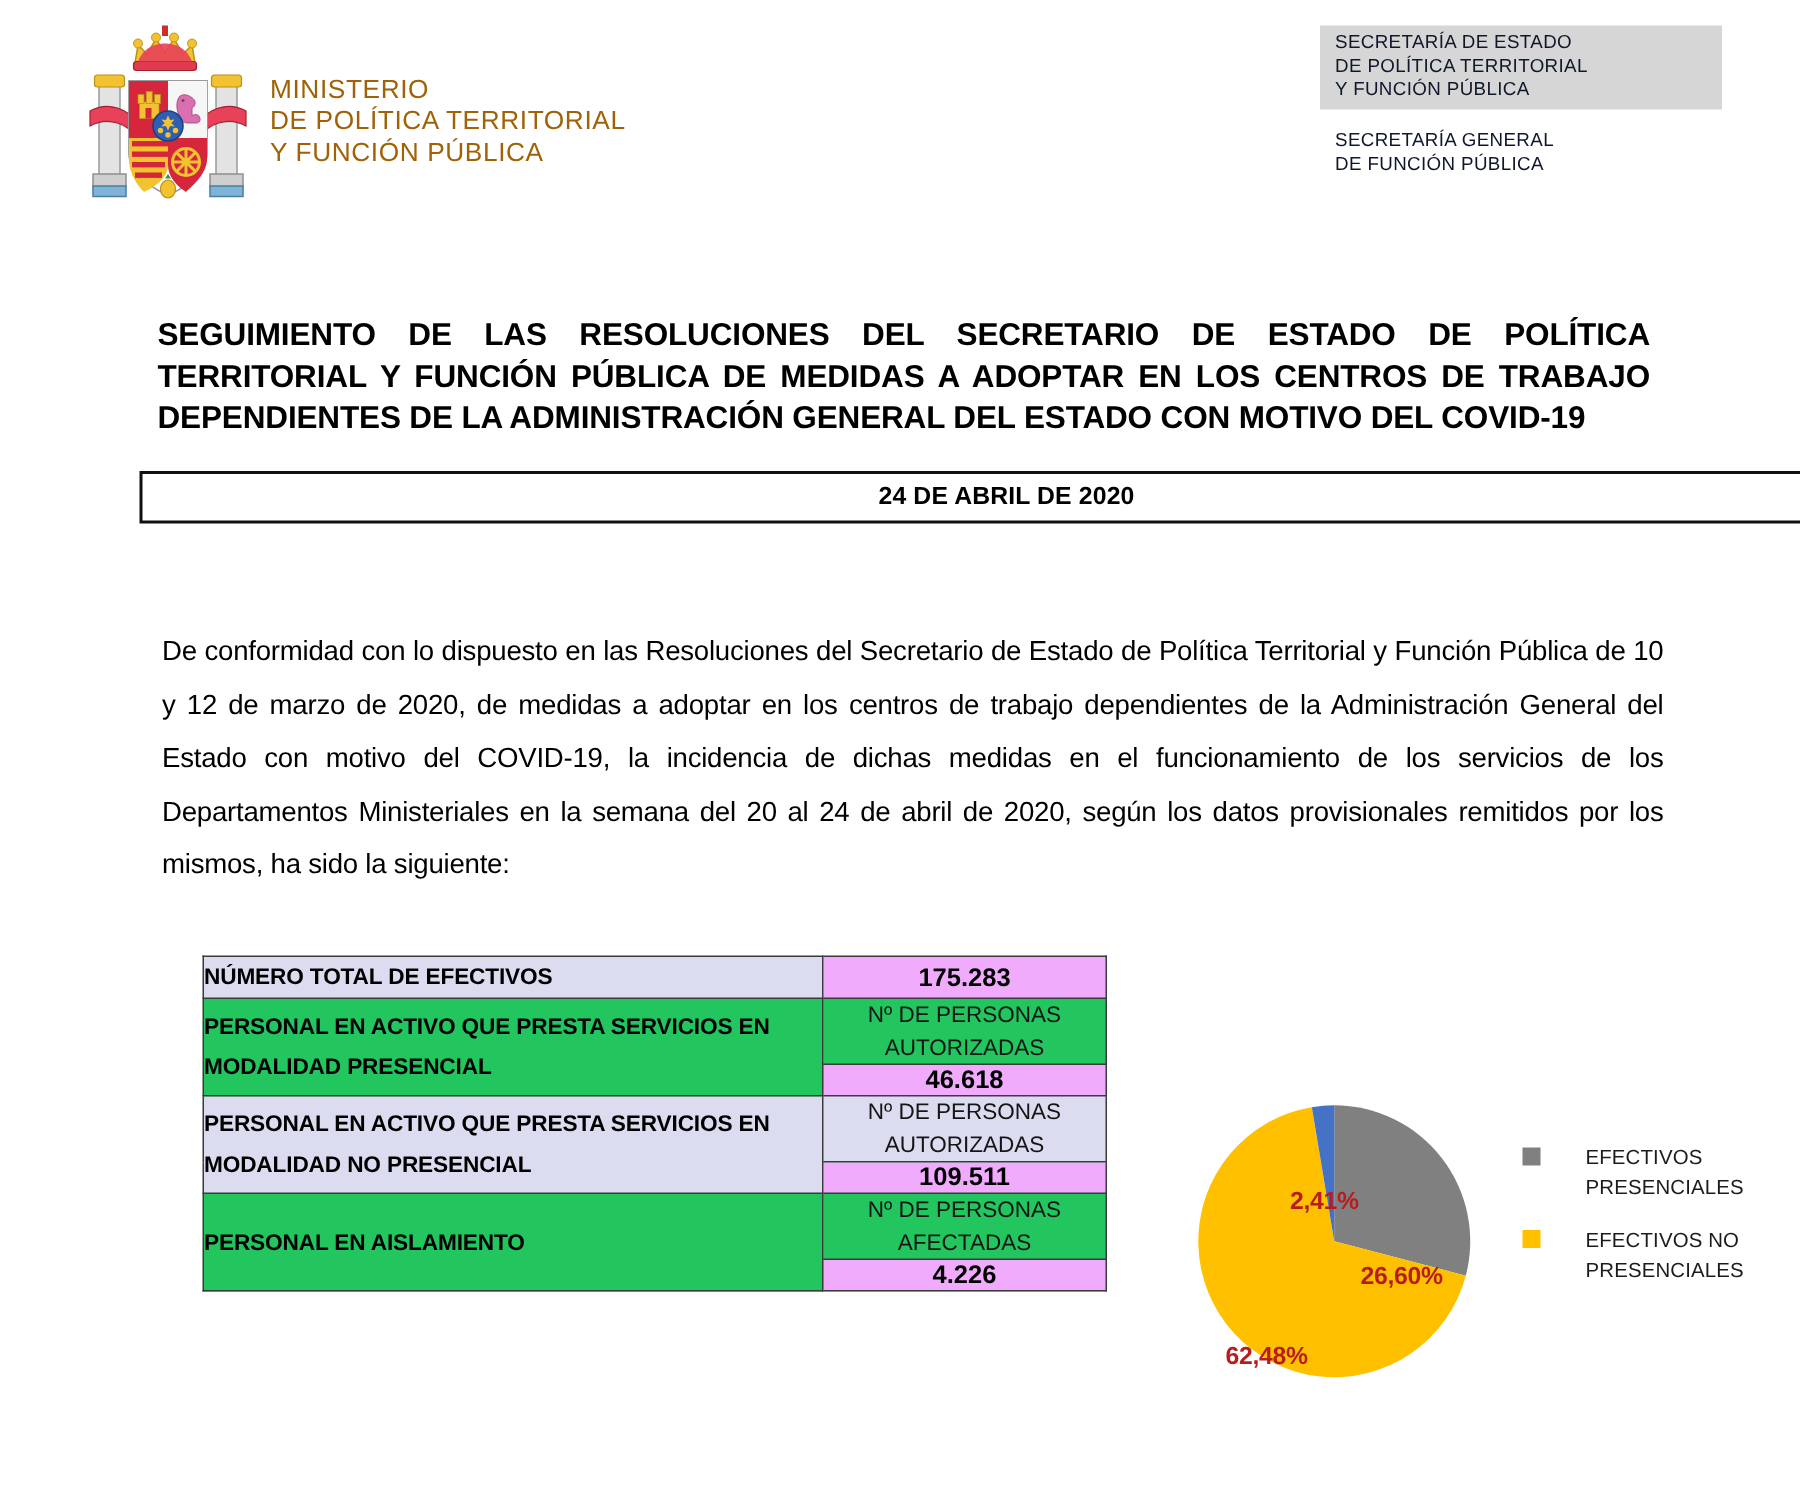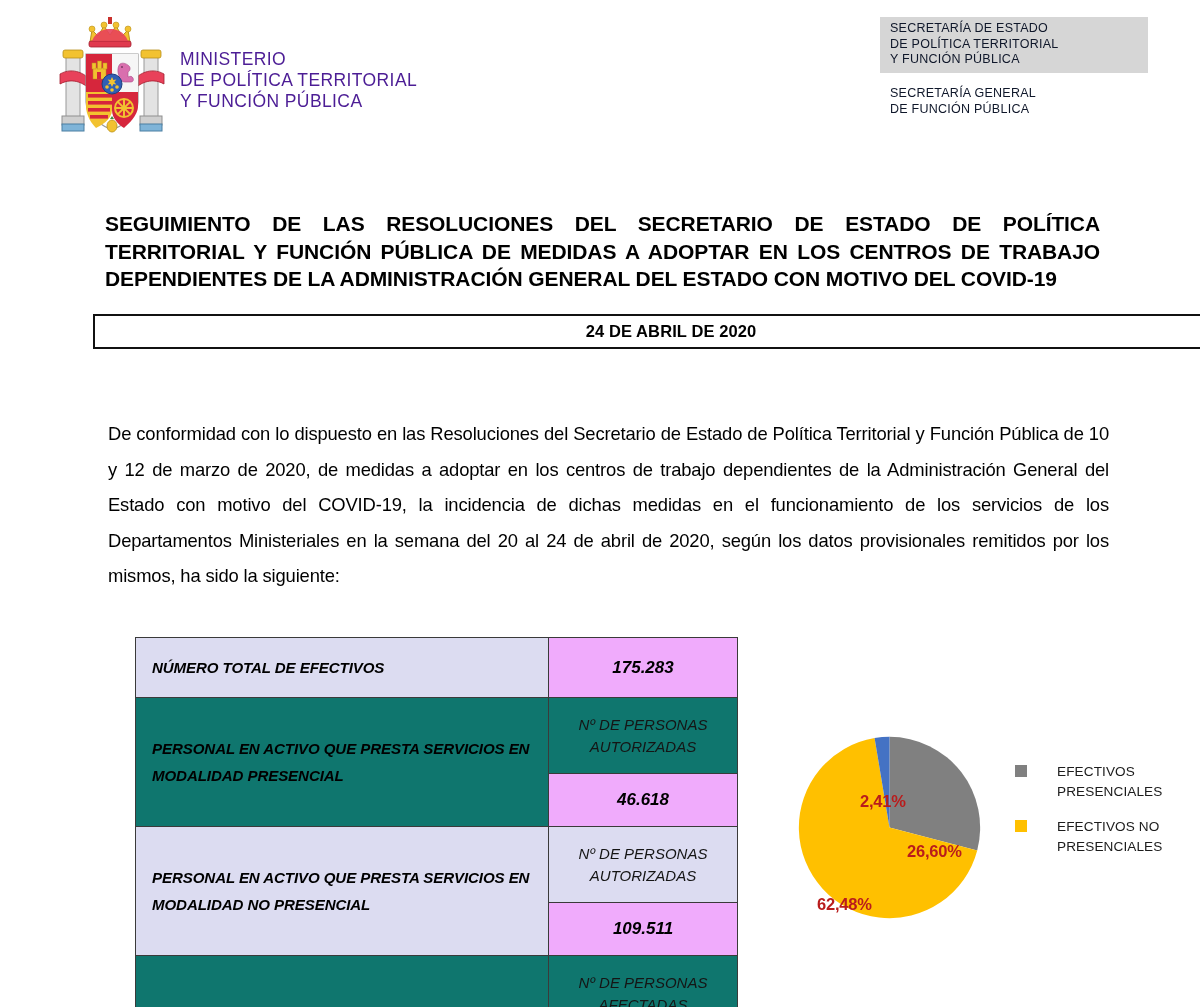--- a/index.html
+++ b/index.html
@@ -18,21 +18,21 @@
   .masthead{position:absolute;left:0;top:0;width:1200px;height:160px;}
 
   .crest-block{position:absolute;left:52px;top:16px;display:flex;align-items:center;}
   .crest{width:120px;height:128px;flex:0 0 auto;}
   .ministry-name{
     margin-left:8px;
     font-size:17.5px;
     line-height:21px;
     letter-spacing:0.4px;
     font-weight:400;
-    color:#4c1d95;
+    color:#a16207;
     white-space:nowrap;
   }
 
   .sec-estado{
     position:absolute;left:880px;top:17px;
     width:268px;
     background:#d6d6d6;
     padding:4px 6px 5px 10px;
     box-sizing:border-box;
   }
@@ -79,23 +79,22 @@
 
   
   .data-table{
     position:absolute;left:135px;top:637px;
     width:602px;
     border-collapse:collapse;
     table-layout:fixed;
   }
   .data-table td{
     border:1.6px solid #3a3a3a;
-    padding:16px;
+    padding:0;
     vertical-align:middle;
-    font-style:italic;
   }
   .col-label{width:413px;}
   .col-val{width:189px;}
 
   .lbl{
     font-size:15.1px;
     font-weight:700;
     line-height:27px;
     padding:8px 0 8px 12px;
     letter-spacing:-0.1px;
@@ -108,21 +107,21 @@
     padding:7px 4px 7px 4px;
     color:#151515;
   }
   .num{
     font-size:17px;
     font-weight:700;
     text-align:center;
     padding:13px 4px 13px 4px;
   }
   .bg-lav{background:#dcdcf1;}
-  .bg-cream{background:#0f766e;}
+  .bg-cream{background:#22c55e;}
   .bg-white{background:#f0abfc;}
 
   
   .chart-area{position:absolute;left:760px;top:726px;width:440px;height:281px;}
   .pie-wrap{position:absolute;left:37px;top:9px;width:185px;height:185px;}
   .pie-svg{display:block;}
 
   .pie-lbl{
     position:absolute;
     font-size:16.5px;

